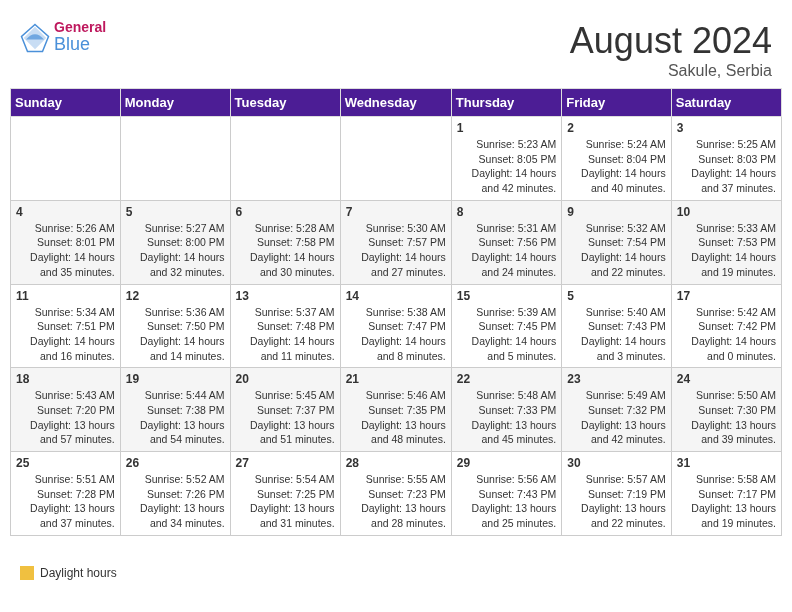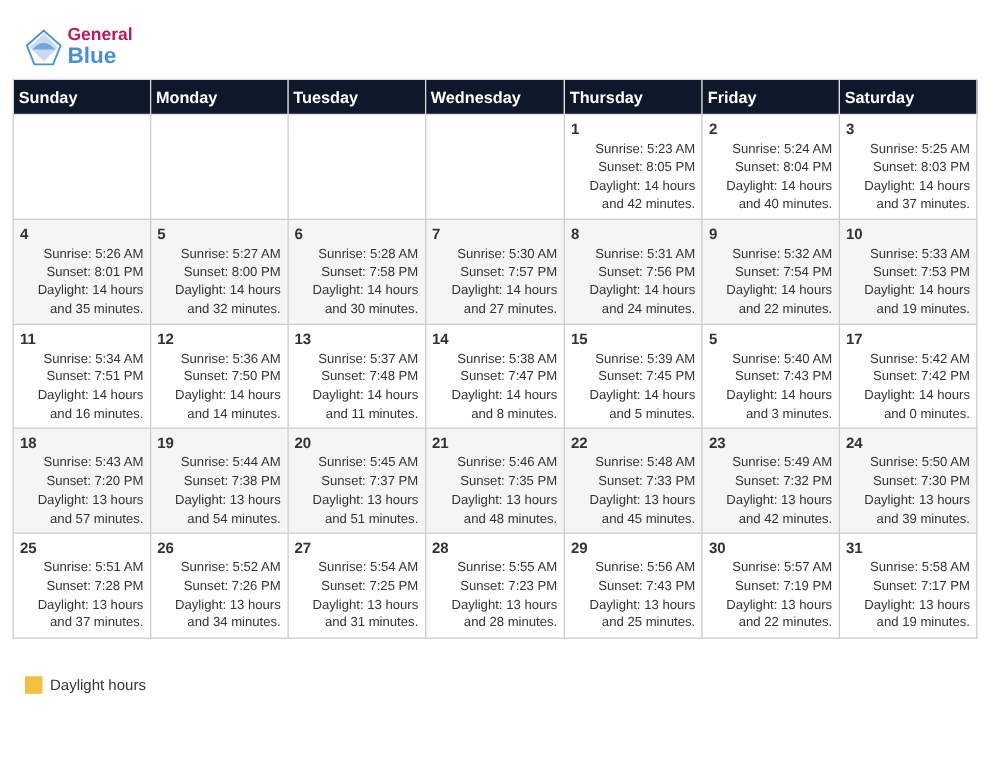--- a/index.html
+++ b/index.html
@@ -26,21 +26,21 @@
       flex-direction: column;
       line-height: 1.1;
     }
     .logo-text .general {
       font-size: 14px;
       font-weight: bold;
       color: #be185d;
     }
     .logo-text .blue {
       font-size: 18px;
-      font-weight: bold;
+      font-weight: normal;
       color: #4a90d9;
     }
     .logo-icon {
       width: 30px;
       height: 30px;
     }
     .title-area {
       text-align: right;
     }
     .month-year {
@@ -75,21 +75,21 @@
       background: #fff;
     }
     .calendar tr:nth-child(even) td {
       background: #f5f5f5;
     }
     .calendar tr:nth-child(odd) td {
       background: #fff;
     }
     
     .calendar thead tr td, .calendar thead tr th {
-      background: #0f172a;
+      background: #4c1d95;
     }
     .day-num {
       font-weight: bold;
       font-size: 12px;
       color: #333;
       display: block;
       margin-bottom: 2px;
     }
     .day-info {
       font-size: 10.5px;
@@ -126,20 +126,24 @@
   <div class="logo">
     <svg class="logo-icon" viewBox="0 0 40 40">
       <polygon points="20,5 35,20 20,35 5,20" fill="#4a90d9" opacity="0.3"></polygon>
       <polygon points="20,2 38,18 30,38 10,38 2,18" fill="none" stroke="#4a90d9" stroke-width="2"></polygon>
       <path d="M8,22 Q20,8 32,22" fill="#4a90d9" opacity="0.7"></path>
     </svg>
     <div class="logo-text">
       <span class="general">General</span>
       <span class="blue">Blue</span>
     </div>
+  </div>
+  <div class="title-area">
+    <div class="month-year">August 2024</div>
+    <div class="location">Sakule, Serbia</div>
   </div>
 </div>
 
 <table class="calendar">
   <thead>
     <tr>
       <th>Sunday</th>
       <th>Monday</th>
       <th>Tuesday</th>
       <th>Wednesday</th>

